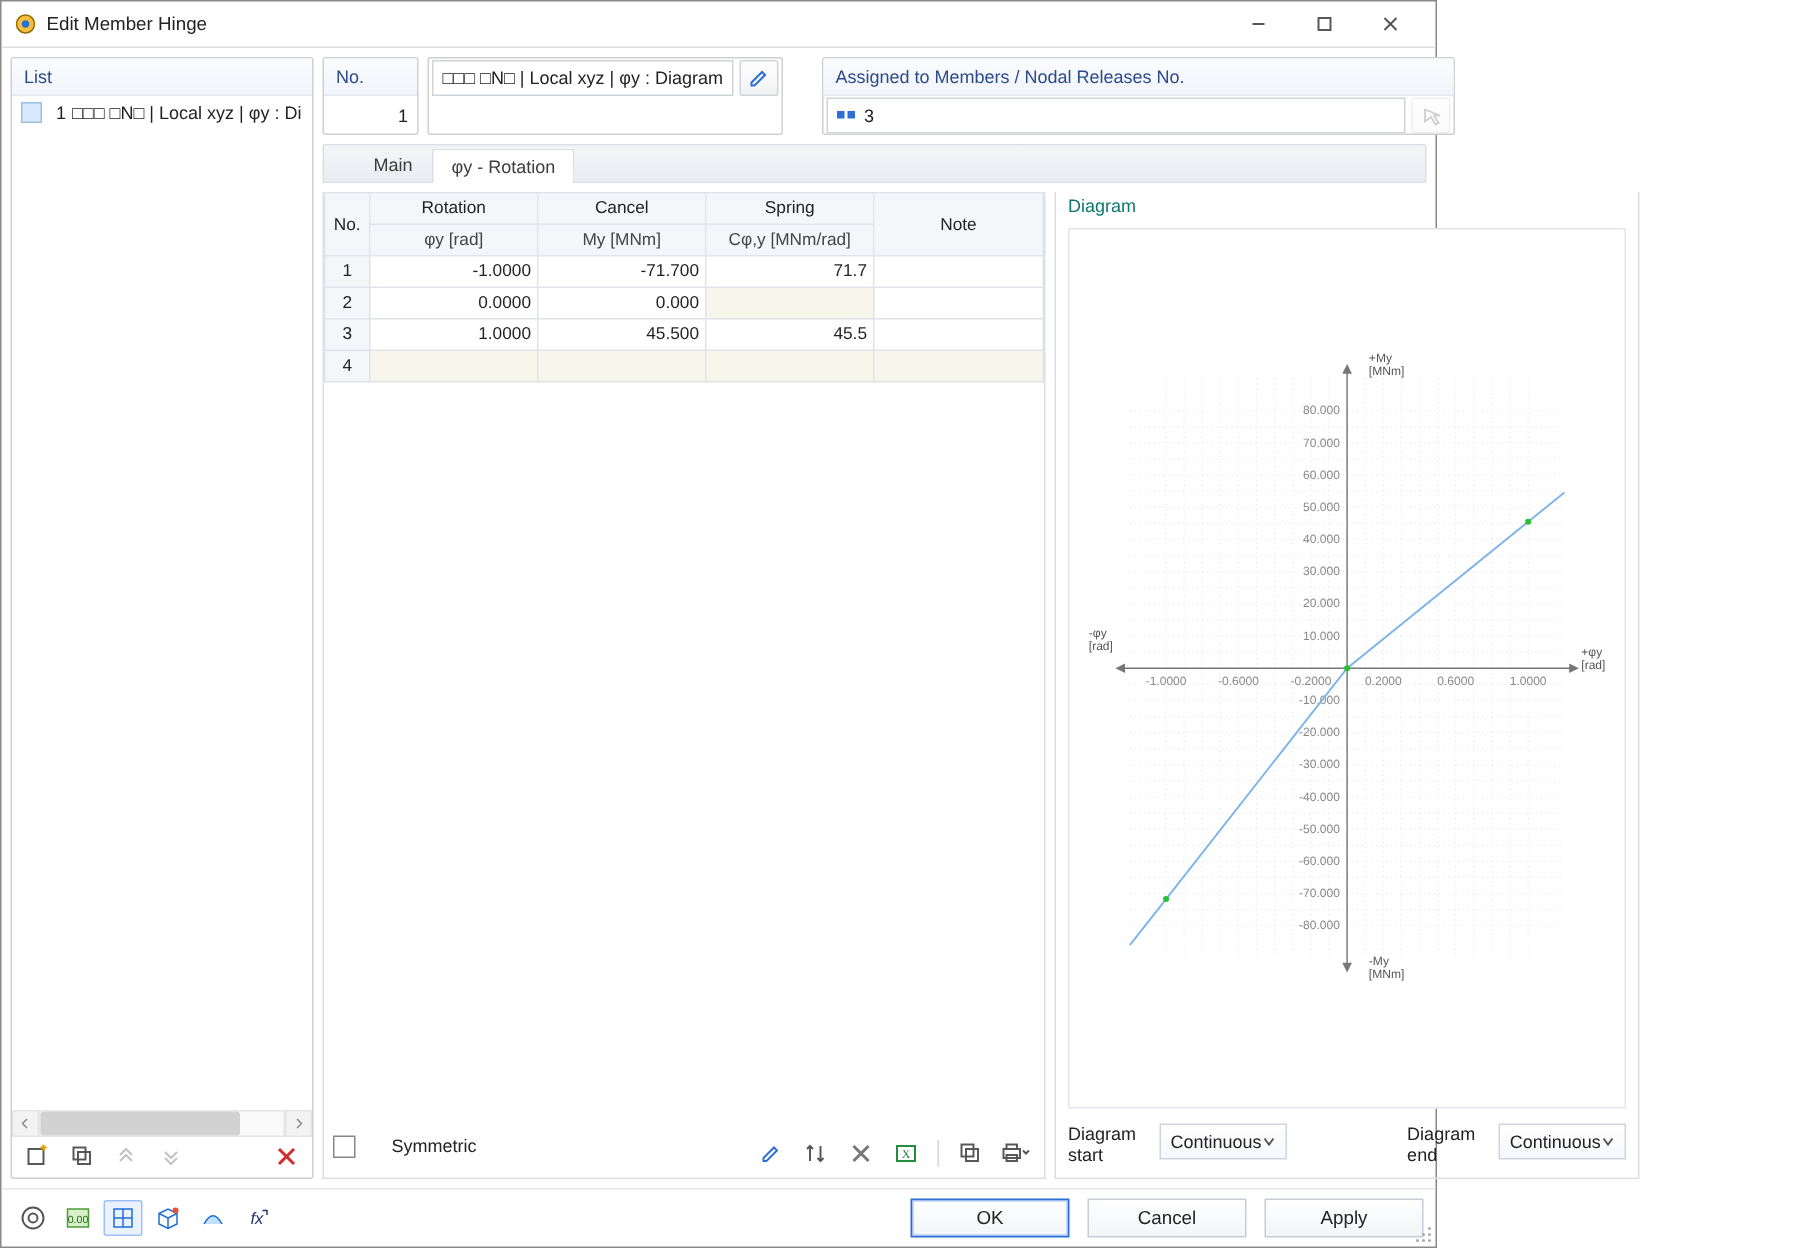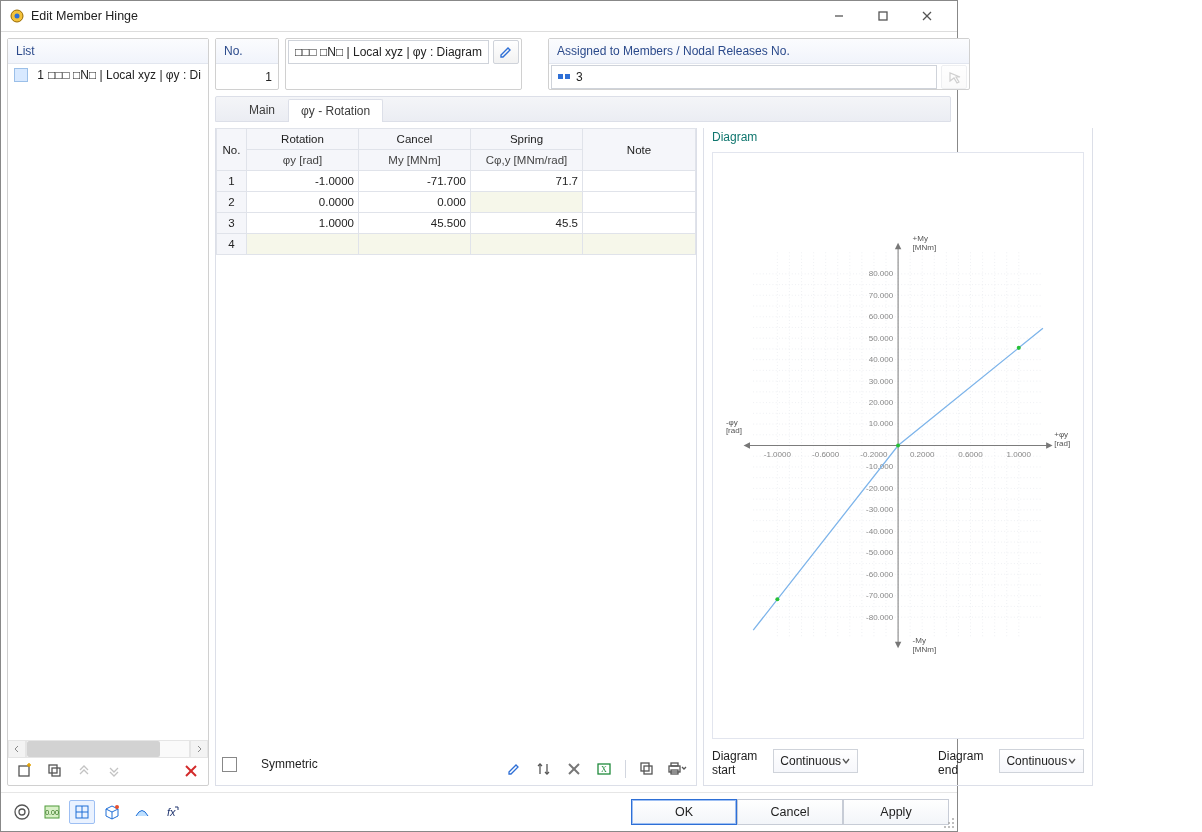--- a/index.html
+++ b/index.html
@@ -81,21 +81,21 @@
   .diagram-header { padding:2px 8px; color:#0f766e; font-size:12px; height:18px; }
   .diagram-area { flex:1; margin:2px 8px 6px 8px; border:1px solid #e2e5ee; background:#fff; }
   .diagram-controls { display:flex; gap:80px; padding:4px 8px 8px 8px; }
   .ctrl-col { flex:1; display:flex; flex-direction:row; gap:16px; }
   .ctrl-label { font-size:12px; }
   .combo { height:22px; border:1px solid #cfd3da; background:linear-gradient(#fff,#f6f7fb); display:flex; align-items:center; padding:0 6px; justify-content:space-between; }
   .combo .chev { width:10px; height:10px; }
 
   
   .bottom-area { padding:6px 8px; display:flex; align-items:center; gap:4px; border-top:1px solid #e6e6e6; }
-  .bottom-area .actions { margin-left:auto; display:flex; gap:0; }
+  .bottom-area .actions { margin-left:auto; display:flex; gap:12px; }
   .btn { min-width:80px; height:24px; border:1px solid #c7ccd6; background:linear-gradient(#fff,#f3f5f9); display:flex; align-items:center; justify-content:center; padding:0 12px; font-size:12.5px; }
   .btn.primary { border-color:#2e6fd6; box-shadow:0 0 0 1px #9dbff3 inset; }
 
   .resize-grip { position:absolute; right:2px; bottom:2px; width:12px; height:12px; }
 
   
   svg { display:block; }
   .stroke { stroke:#555; stroke-width:1.3; fill:none; }
   .stroke-light { stroke:#8a8a8a; stroke-width:1; fill:none; }
 </style>

